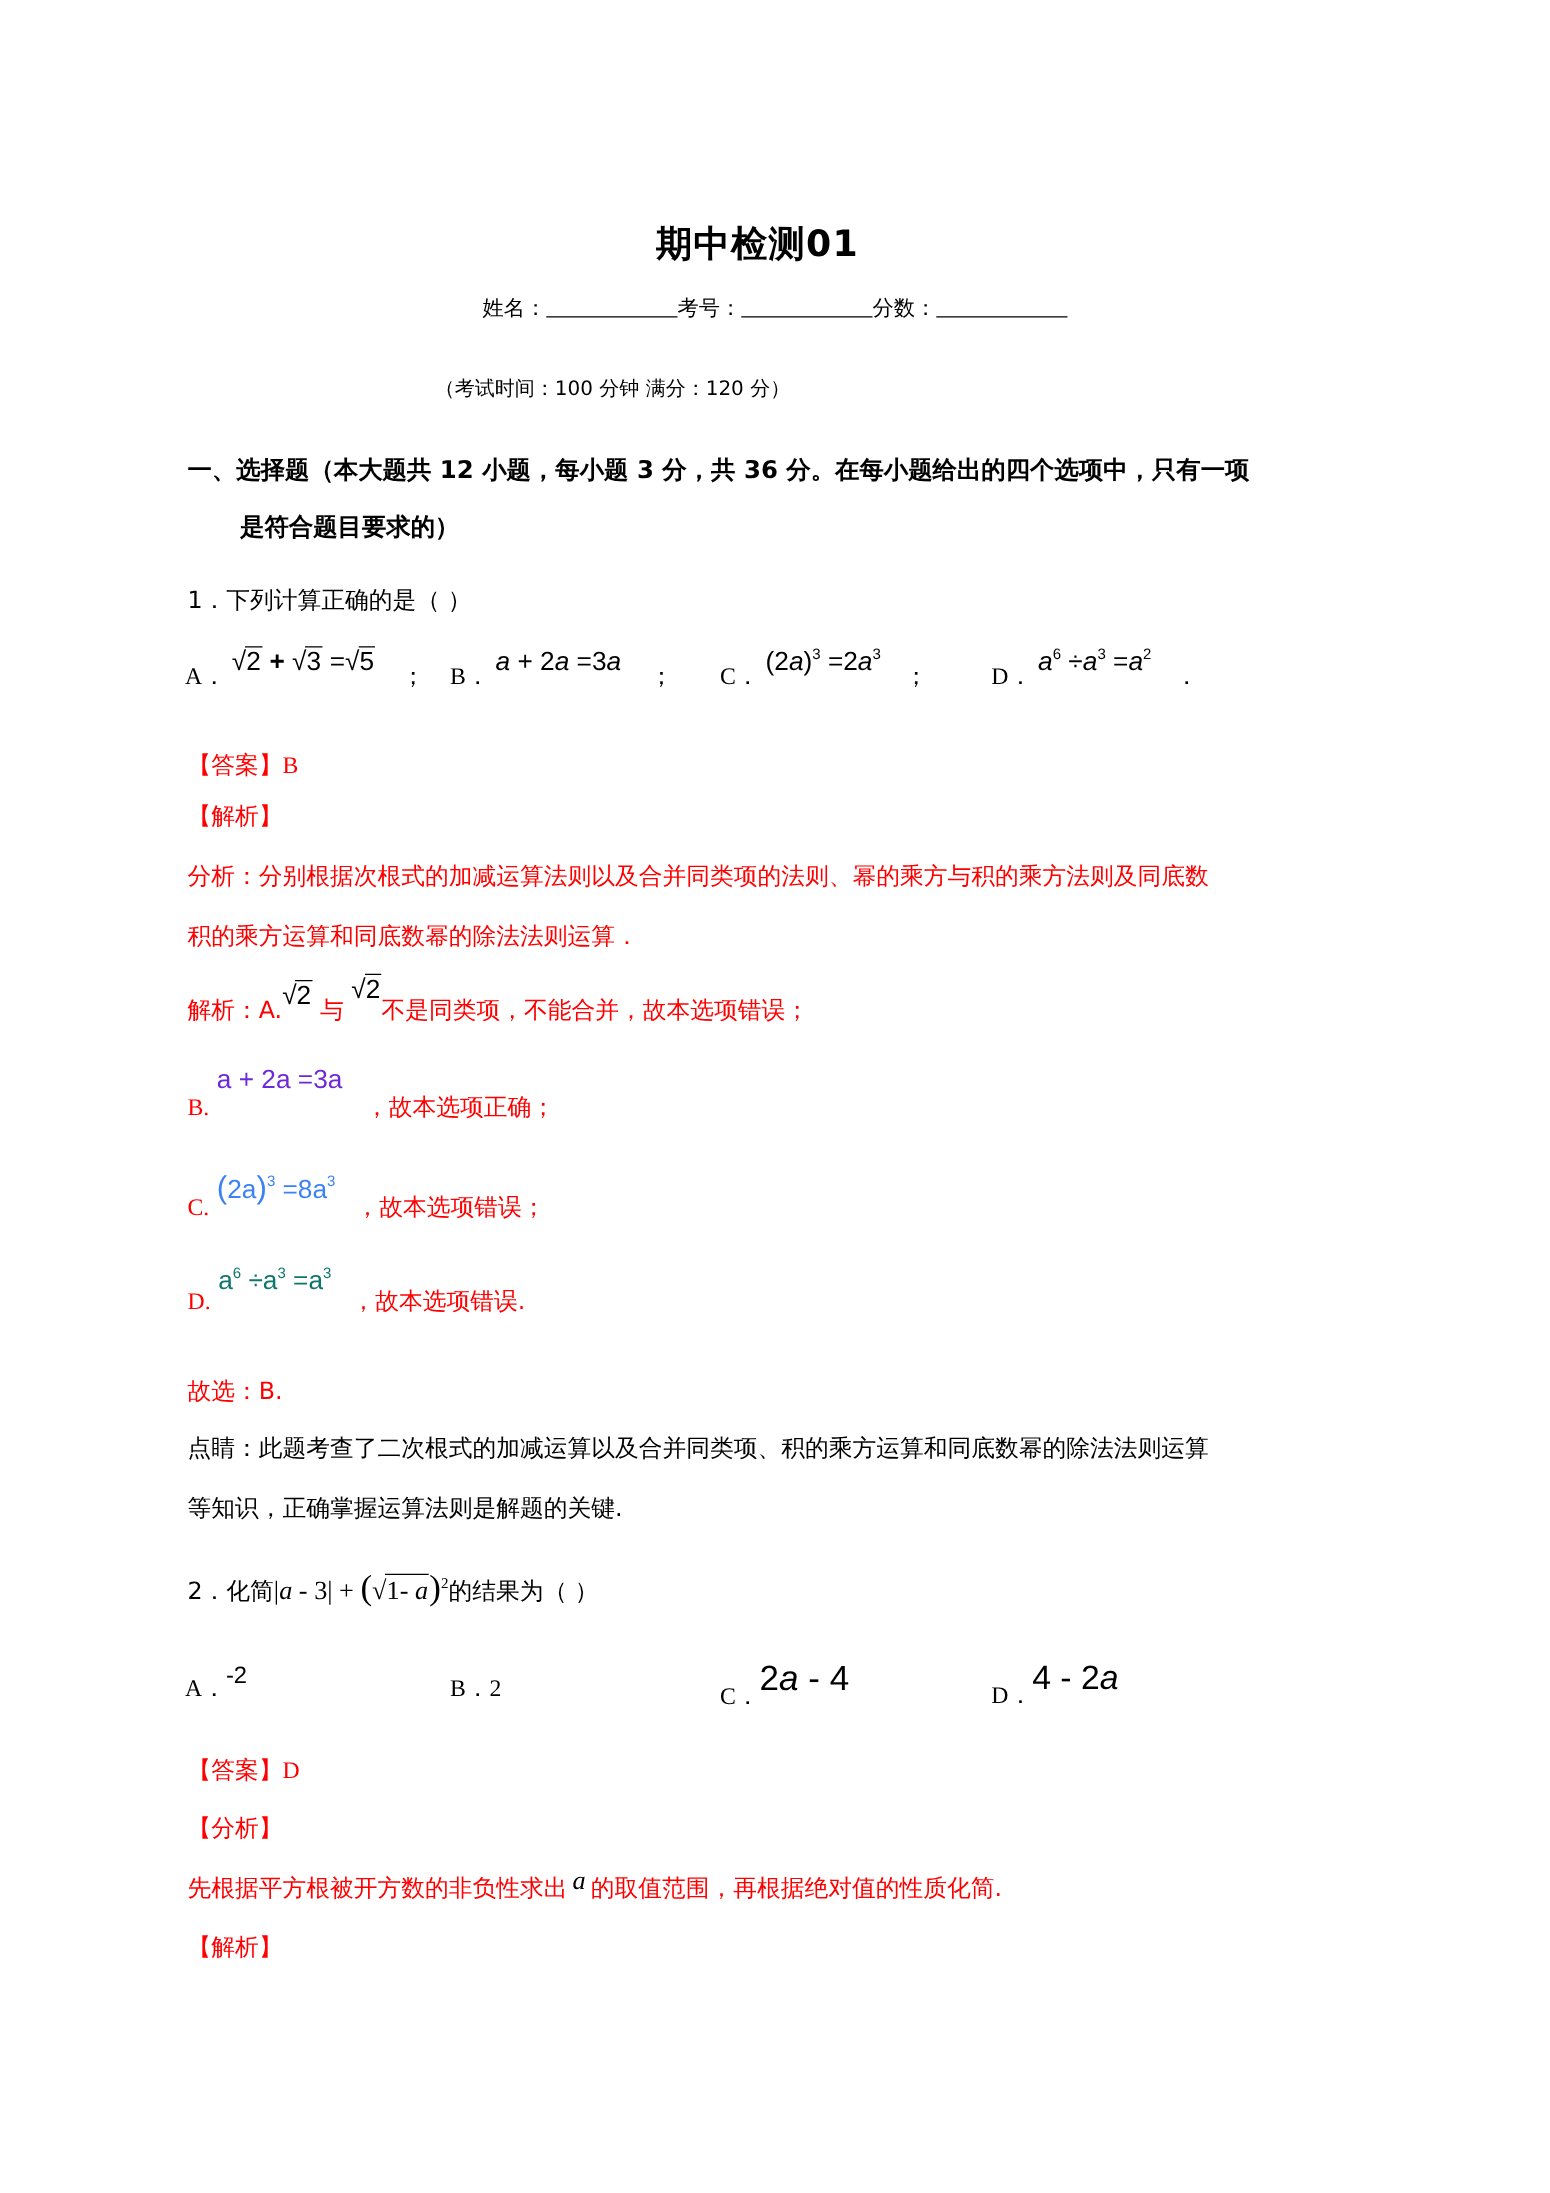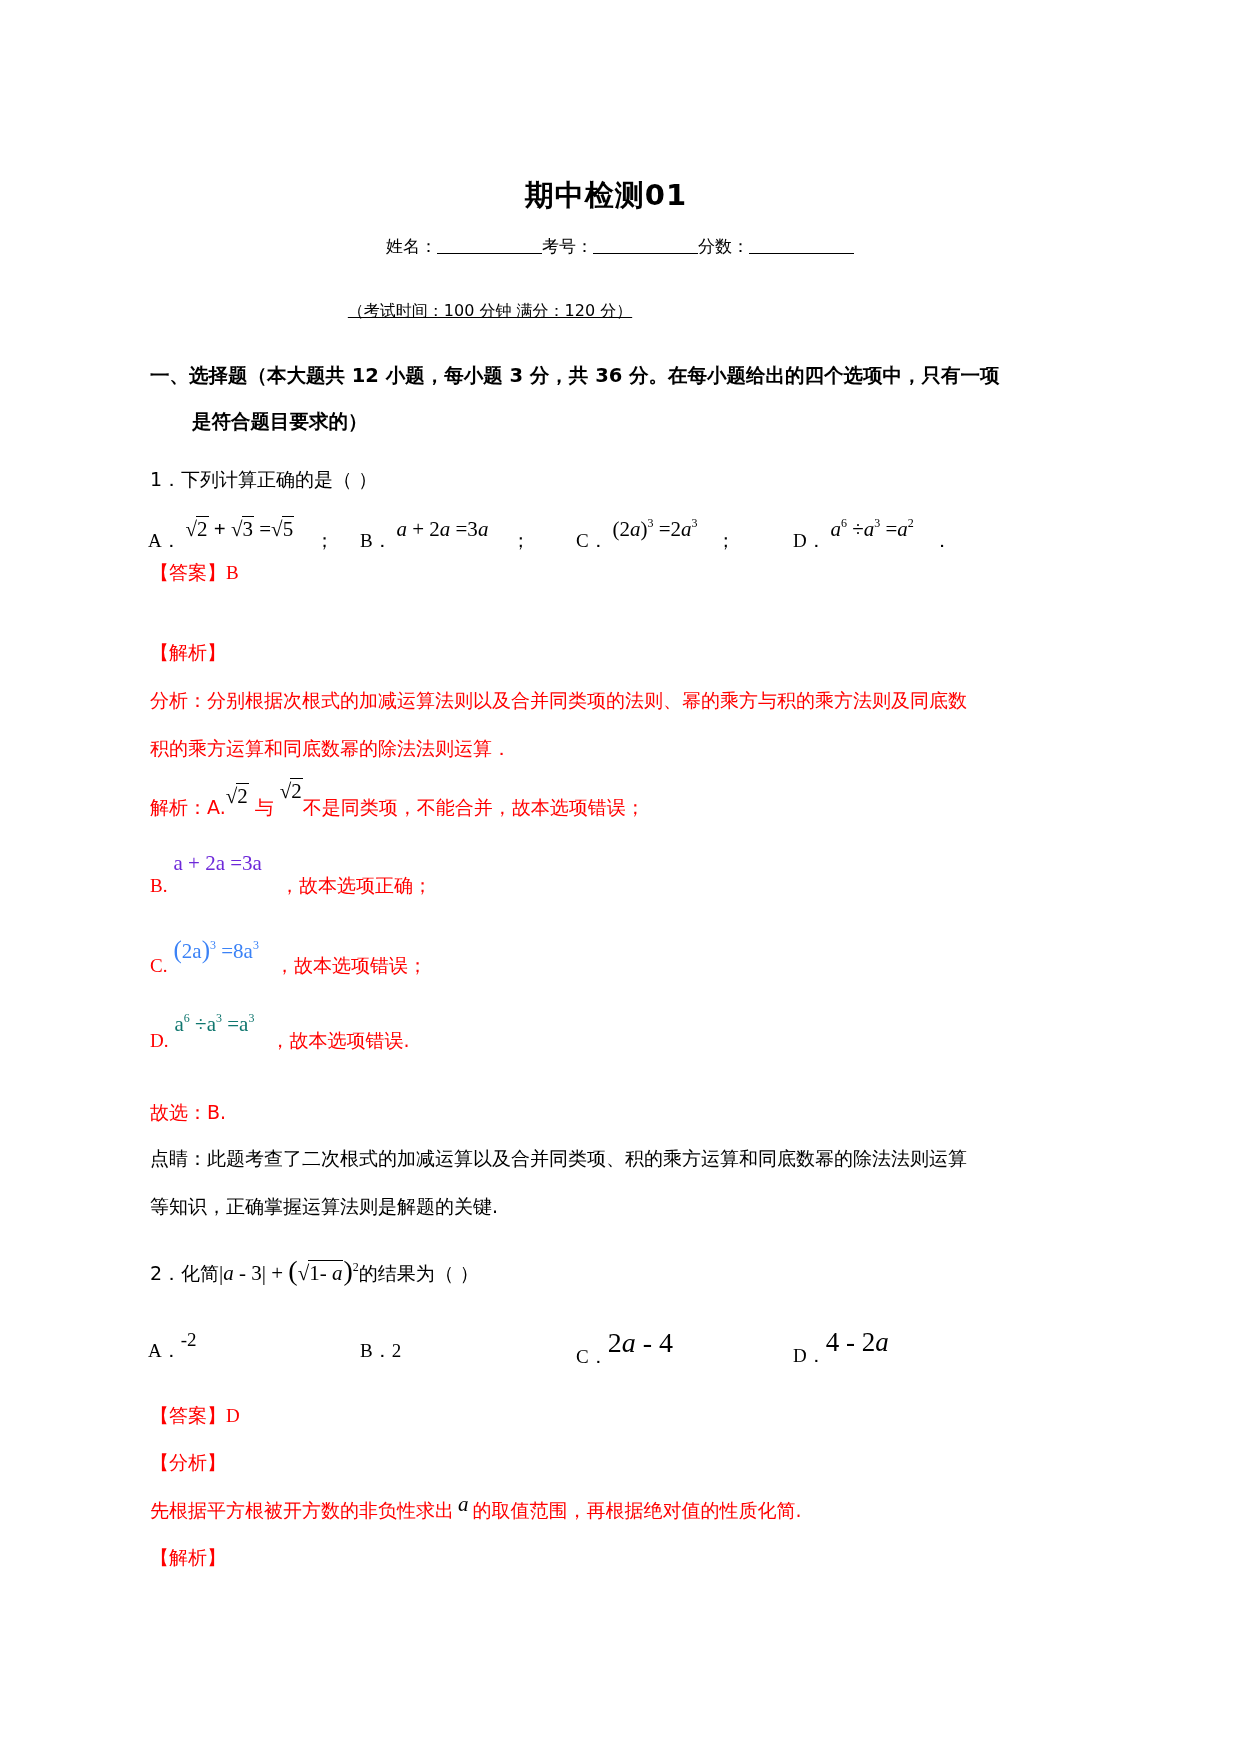--- a/index.html
+++ b/index.html
@@ -2,25 +2,25 @@
 <html><head>
   <meta charset="utf-8">
   <style>
     html, body { margin: 0; padding: 0; background: #ffffff; }
     body { width: 1240px; height: 1754px; position: relative; overflow: hidden;
            font-family: "DejaVu Sans", sans-serif; color: #000; }
     .abs { position: absolute; white-space: nowrap; }
     .title { left: 0; width: 1212px; text-align: center; top: 176px; font-size: 29px; font-weight: bold; letter-spacing: 1px; }
     .meta { left: 0; width: 1240px; text-align: center; top: 235px; font-size: 17px; }
     .meta .blank { display: inline-block; width: 105px; border-bottom: 1px solid #000; height: 16px; vertical-align: -2px; }
-    .exam-info { left: 0; width: 980px; text-align: center; top: 301px; font-size: 16px; text-decoration: underline; }
+    .exam-info { left: 0; width: 980px; text-align: center; top: 301px; font-size: 16px; }
     .section { left: 150px; font-size: 19.5px; font-weight: bold; }
     .q { left: 150px; font-size: 19px; }
     .serif { font-family: "Liberation Serif", "DejaVu Serif", serif; }
-    .math { font-family: Liberation Serif, serif; font-size: 21px; position: relative; top: -11px; }
+    .math { font-family: Liberation Sans, sans-serif; font-size: 21px; position: relative; top: -11px; }
     .math i { font-style: italic; }
     .red { color: #ff0000; }
     .sqrt { display: inline-block; }
     .sqrt .rad { border-top: 1.5px solid currentColor; padding: 0 1px; margin-left: -1px; }
     sup { font-size: 12px; vertical-align: 9px; line-height: 0; }
     .opt { position: absolute; font-size: 19px; }
   </style>
 </head>
 <body>
 
@@ -53,21 +53,21 @@
     <span class="math">(2<i>a</i>)<sup>3</sup> =2<i>a</i><sup>3</sup></span>
     <span style="margin-left:14px">；</span>
   </span>
   <span class="opt" style="left:645px">
     <span>D．</span>
     <span class="math"><i>a</i><sup>6</sup> ÷<i>a</i><sup>3</sup> =<i>a</i><sup>2</sup></span>
     <span style="margin-left:14px">．</span>
   </span>
 </div>
 
-<div class="abs q red" style="top:560px">
+<div class="abs q red" style="top:599px">
   <span>【答案】</span><span class="serif">B</span>
 </div>
 <div class="abs q red" style="top:640px">【解析】</div>
 <div class="abs q red" style="top:688px">分析：分别根据次根式的加减运算法则以及合并同类项的法则、幂的乘方与积的乘方法则及同底数</div>
 <div class="abs q red" style="top:736px">积的乘方运算和同底数幂的除法法则运算．</div>
 
 <div class="abs q red" style="top:795px">
   <span>解析：A.</span><span class="math" style="color:#000">√<span class="sqrt"><span class="rad">2</span></span></span>
   <span>与</span>
   <span class="math" style="color:#000; top:-16px">√<span class="sqrt"><span class="rad">2</span></span></span><span>不是同类项，不能合并，故本选项错误；</span>

